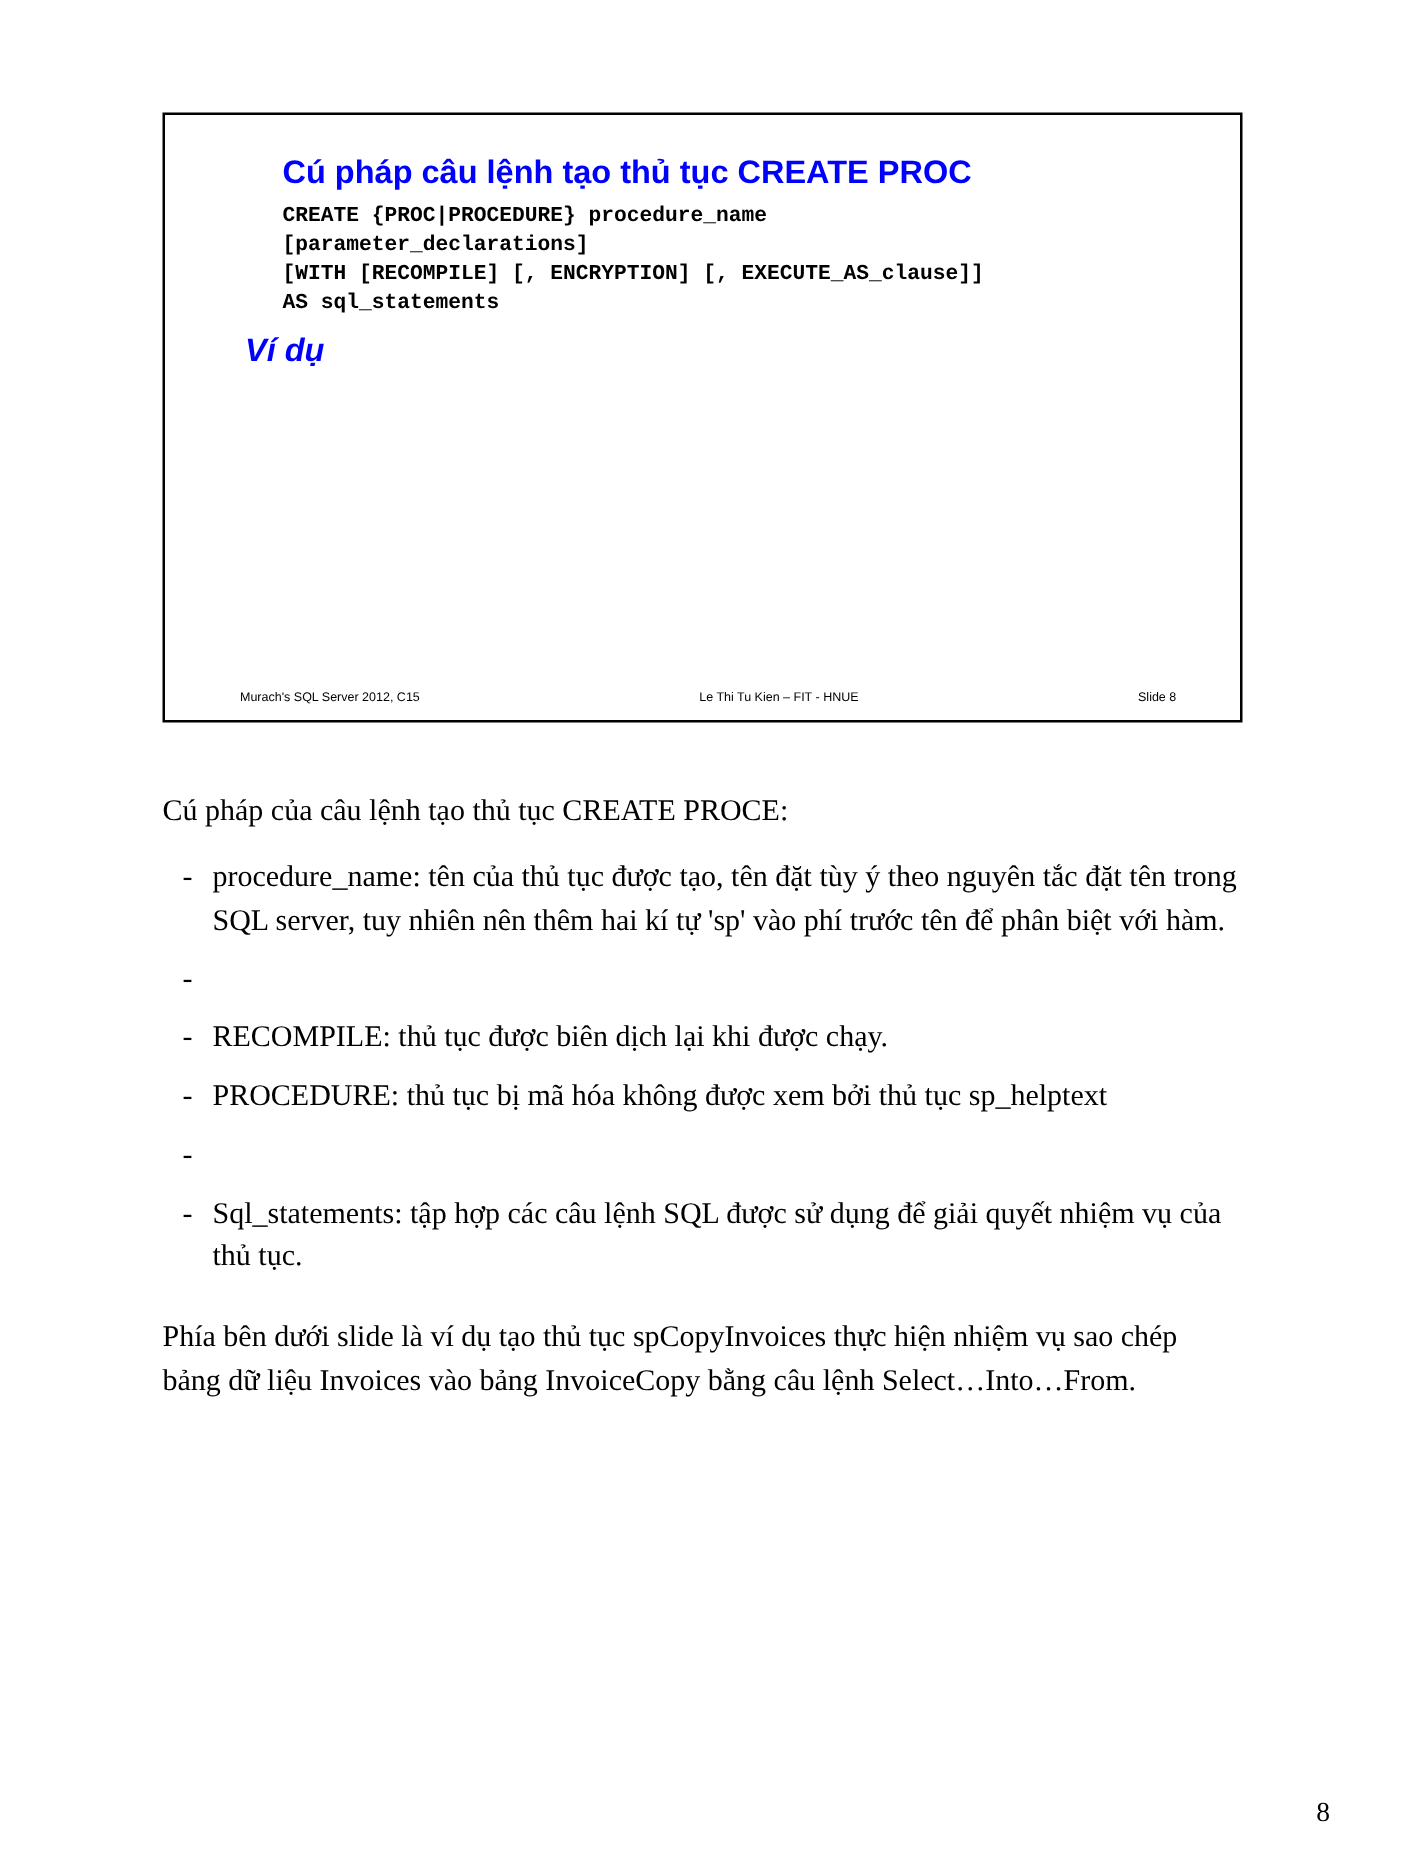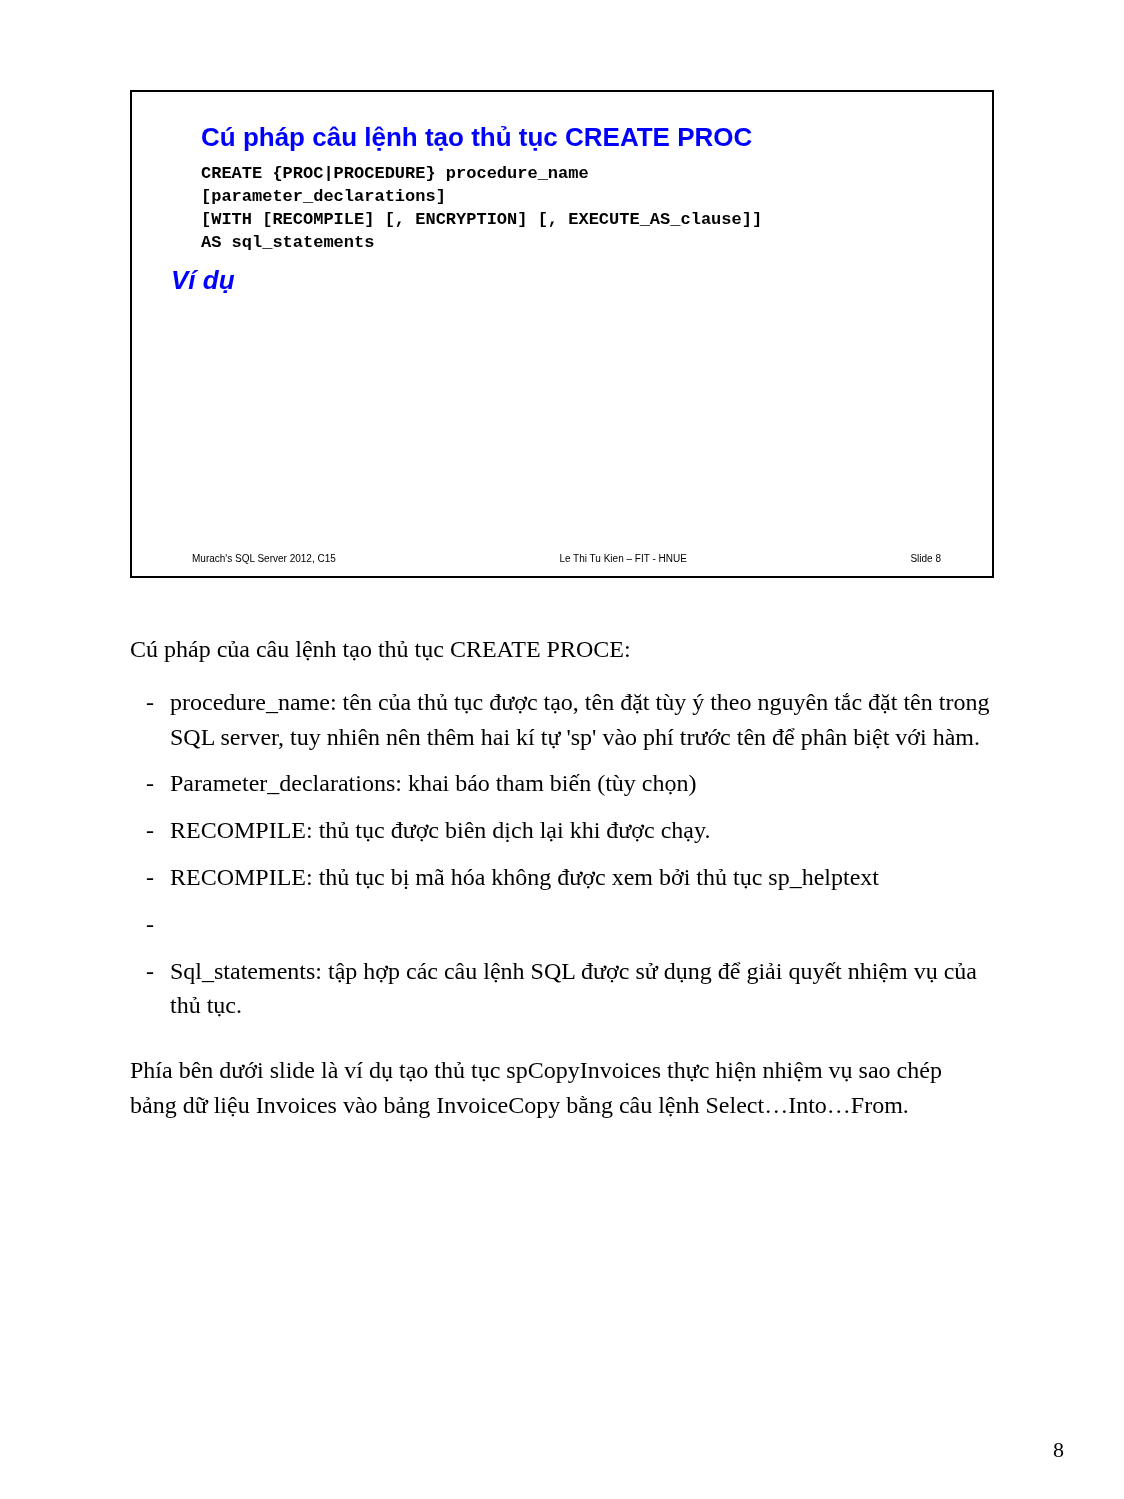--- a/index.html
+++ b/index.html
@@ -9,21 +9,21 @@
     width: 1124px;
     height: 1499px;
     position: relative;
     padding: 90px 130px 0 130px;
     color: #000;
   }
   .slide {
     border: 2px solid #000;
     width: 100%;
     height: 488px;
-    padding: 30px 60px 10px 69px;
+    padding: 30px 60px 10px 94px;
     position: relative;
     font-family: Arial, Helvetica, sans-serif;
   }
   .slide-title {
     color: #0000ff;
     font-weight: bold;
     font-size: 26px;
     margin-bottom: 10px;
   }
   .slide-subtitle {
@@ -100,29 +100,28 @@
 
 <div class="content">
   <p>Cú pháp của câu lệnh tạo thủ tục CREATE PROCE:</p>
   <ul class="bullets">
     <li>
         <span class="dash">-</span>
         <span>procedure_name: tên của thủ tục được tạo, tên đặt tùy ý theo nguyên tắc đặt tên trong SQL server, tuy nhiên nên thêm hai kí tự 'sp' vào phí trước tên để phân biệt với hàm.</span>
       </li>
     <li>
         <span class="dash">-</span>
-        <span>Parameter_declarations: khai báo tham biến (tùy chọn)</span>
       </li>
     <li>
         <span class="dash">-</span>
         <span>RECOMPILE: thủ tục được biên dịch lại khi được chạy.</span>
       </li>
     <li>
         <span class="dash">-</span>
-        <span>RECOMPILE: thủ tục bị mã hóa không được xem bởi thủ tục sp_helptext</span>
+        <span>PROCEDURE: thủ tục bị mã hóa không được xem bởi thủ tục sp_helptext</span>
       </li>
     <li>
         <span class="dash">-</span>
       </li>
     <li>
         <span class="dash">-</span>
         <span>Sql_statements: tập hợp các câu lệnh SQL được sử dụng để giải quyết nhiệm vụ của thủ tục.</span>
       </li>
   </ul>
   <p style="margin-top:30px">Phía bên dưới slide là ví dụ tạo thủ tục spCopyInvoices thực hiện nhiệm vụ sao chép bảng dữ liệu Invoices vào bảng InvoiceCopy bằng câu lệnh Select…Into…From.</p>

